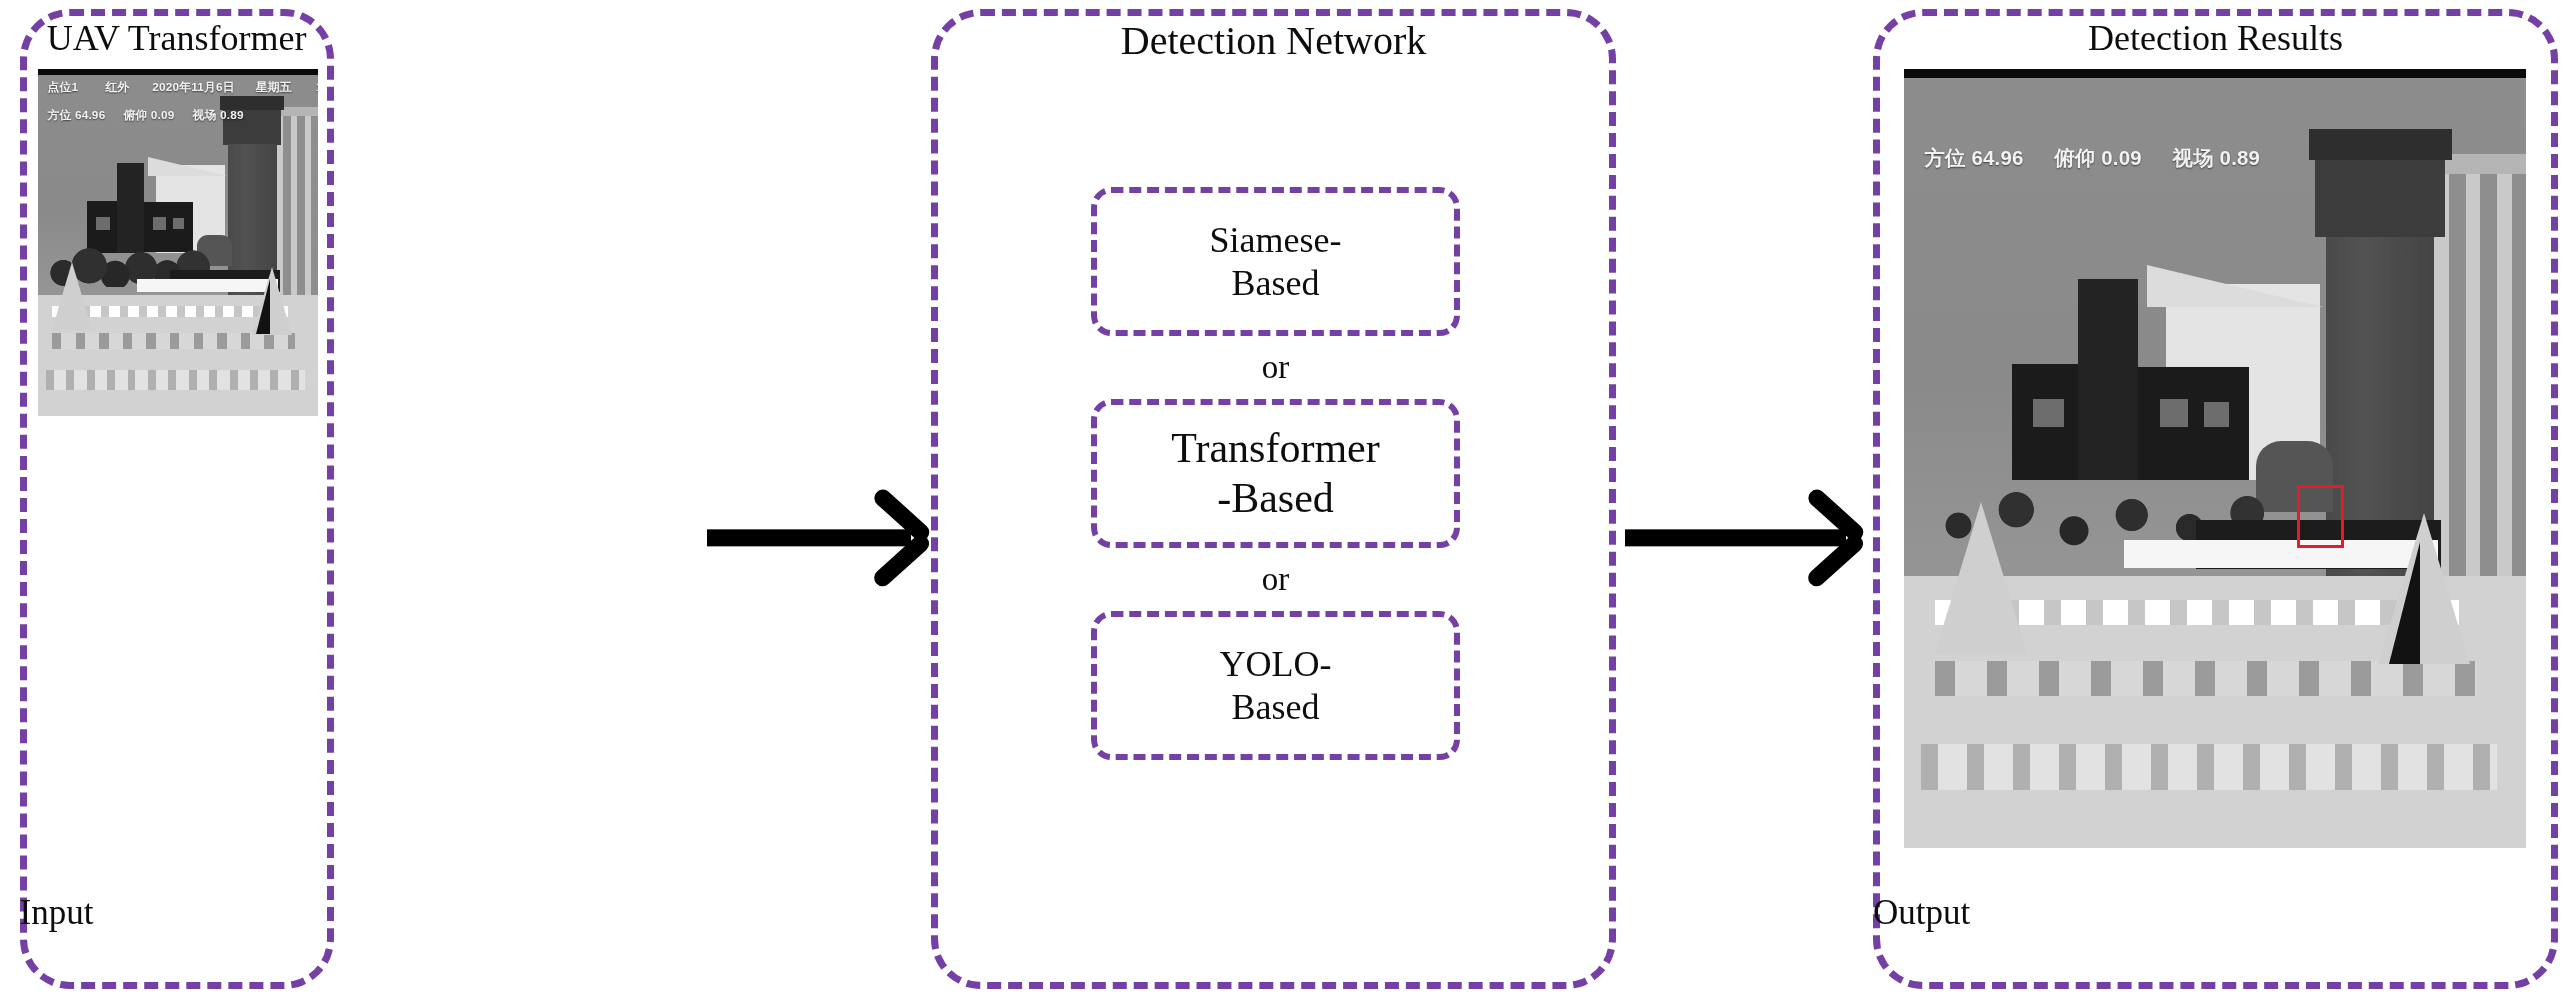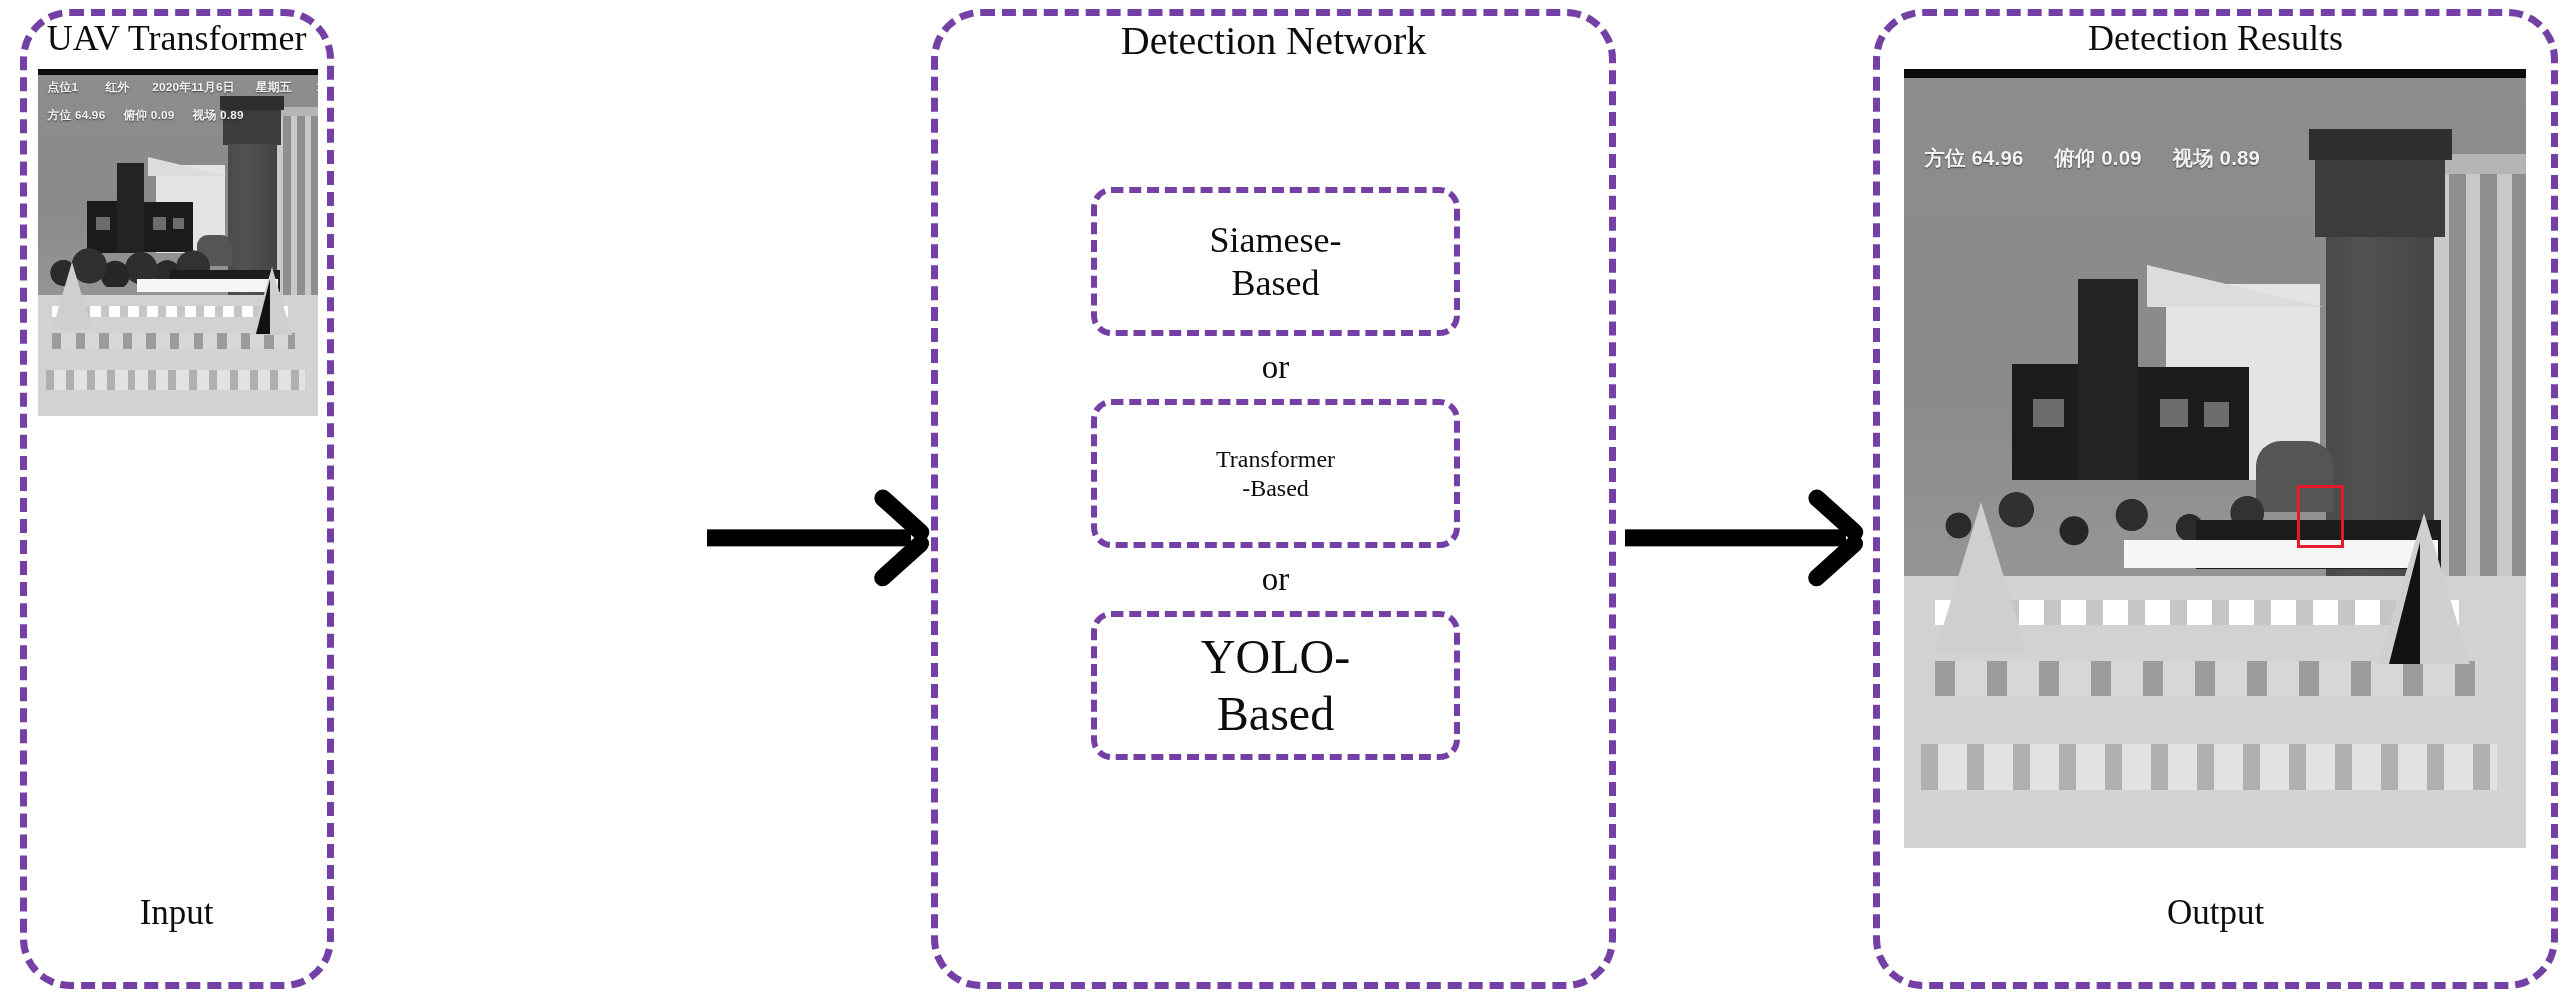--- a/index.html
+++ b/index.html
@@ -5,21 +5,21 @@
   html,body{margin:0;padding:0;background:#ffffff;}
   body{width:2576px;height:998px;position:relative;overflow:hidden;
        font-family:"Liberation Serif","DejaVu Serif",serif;}
 
   .panel{position:absolute;box-sizing:border-box;
          border:7px dashed #7540a5;border-radius:50px;background:transparent;}
 
   .panel-title{position:absolute;left:0;right:0;text-align:center;
                color:#0d0d0d;font-weight:400;white-space:nowrap;}
 
-  .panel-footer{position:absolute;left:0;right:0;text-align:center;
+  .panel-footer{position:absolute;left:0;right:0;text-align:left;
                 color:#0d0d0d;white-space:nowrap;}
 
   
   .thermal{position:absolute;overflow:hidden;background:#8a8a8a;}
   .th-topbar{position:absolute;left:0;top:0;width:100%;height:5.5px;background:#0b0b0b;}
   .sky{position:absolute;left:0;top:0;width:100%;height:100%;
        background:linear-gradient(180deg,#8d8d8d 0%,#8a8a8a 40%,#949494 62%,#9b9b9b 100%);}
 
   .osd{position:absolute;color:#f2f2f2;font-family:"Liberation Sans","DejaVu Sans",sans-serif;
        font-weight:700;letter-spacing:0.2px;white-space:nowrap;text-shadow:0 0.8px 1.6px rgba(0,0,0,.55);}
@@ -171,30 +171,30 @@
 
 <div class="mbox" style="left:1091px;top:187px;width:369px;height:149px;font-size:36px;">
   <div>
     <span>Siamese-</span><br>
     <span>Based</span>
   </div>
 </div>
 
 <div class="orlabel" style="left:1091px;width:369px;top:349px;font-size:33px;">or</div>
 
-<div class="mbox" style="left:1091px;top:399px;width:369px;height:149px;font-size:24px;">
+<div class="mbox" style="left:1091px;top:399px;width:369px;height:149px;font-size:42px;">
   <div>
     <span>Transformer</span><br>
     <span>-Based</span>
   </div>
 </div>
 
 <div class="orlabel" style="left:1091px;width:369px;top:561px;font-size:33px;">or</div>
 
-<div class="mbox" style="left:1091px;top:611px;width:369px;height:149px;font-size:48px;justify-content:center;">
+<div class="mbox" style="left:1091px;top:611px;width:369px;height:149px;font-size:36px;justify-content:center;">
   <div>
     <span>YOLO-</span><br>
     <span>Based</span>
   </div>
 </div>
 
 <div class="arrow" style="left:1625px;top:509px;width:236px;height:58px;">
   <div class="shaft" style="width:221px;"></div>
   <div class="headT"></div>
   <div class="headB"></div>

